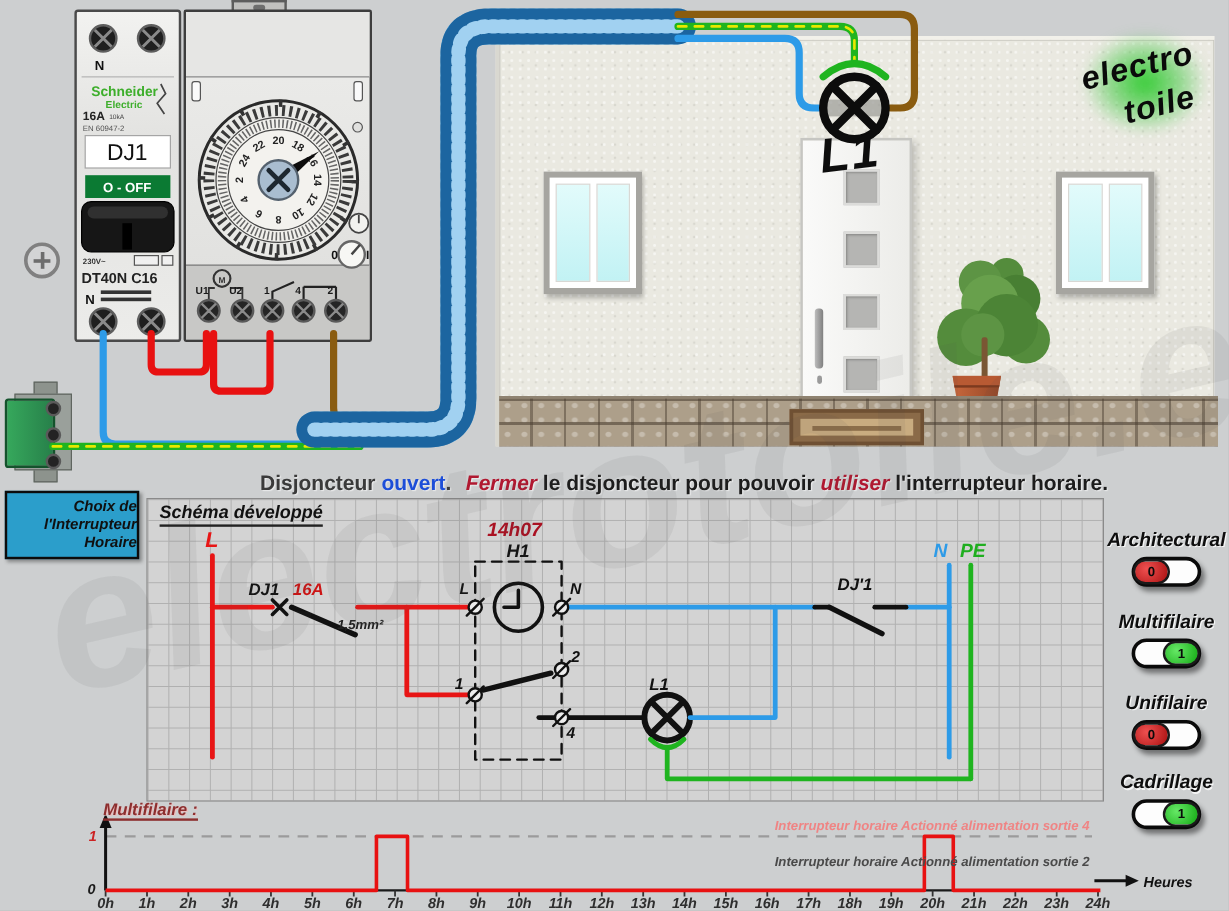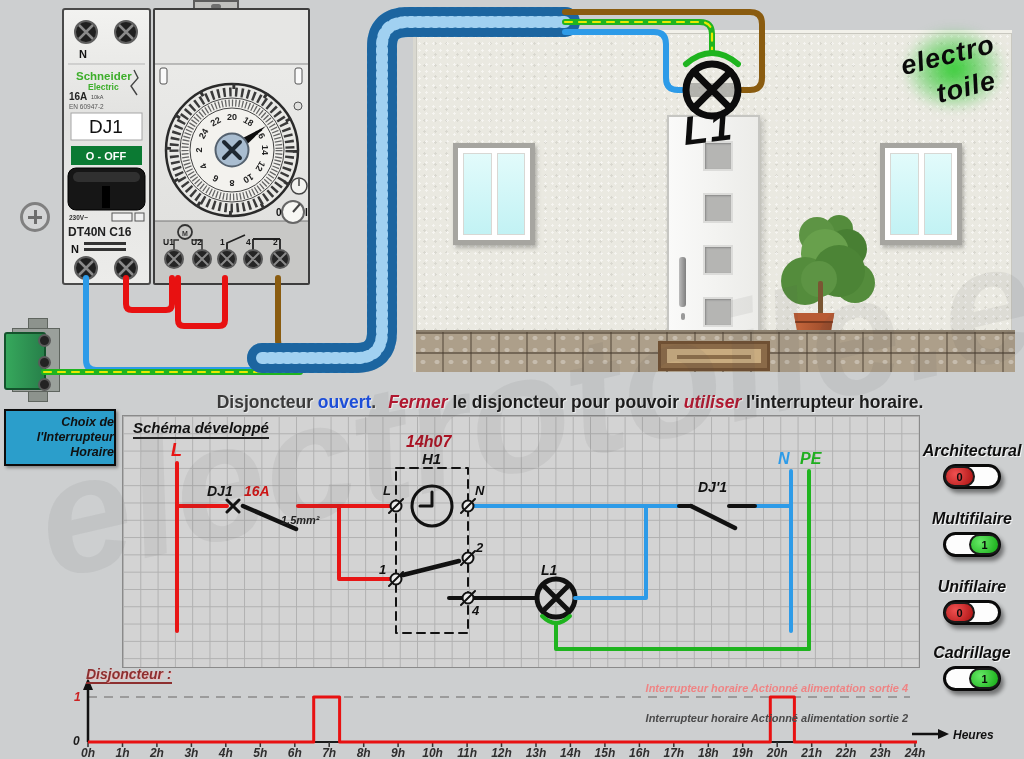--- a/index.html
+++ b/index.html
@@ -373,21 +373,21 @@
         <div class="knob">0</div>
       </div>
   </div>
   <div class="toggle-group" style="top:644px;">
     <div class="toggle-label">Cadrillage</div>
     <div class="toggle on">
         <div class="knob">1</div>
       </div>
   </div>
 
-  <div class="chrono-title">Disjoncteur :</div>
+  <div class="chrono-title">Multifilaire :</div>
   <svg id="chrono" width="964" height="95" viewBox="0 0 964 95" style="position:absolute;left:60px;top:664px;">
     <path id="chrono-dash" d="M28,33 H850" stroke="#9b9b9b" stroke-width="2" stroke-dasharray="9 7" fill="none"></path>
     <path d="M28,78 V24" stroke="#111" stroke-width="2.5" fill="none"></path>
     <polygon points="28,14 23,26 33,26" fill="#111"></polygon>
     <path id="chrono-under" stroke="#1a1a1a" stroke-width="2" fill="none" d="M253.7,78H279.6M710.3,78H734.4"></path>
     <path id="chrono-ticks" stroke="#333" stroke-width="1.5" fill="none" d="M28.0,78V83M62.5,78V83M96.9,78V83M131.4,78V83M165.8,78V83M200.3,78V83M234.8,78V83M269.2,78V83M303.7,78V83M338.1,78V83M372.6,78V83M407.1,78V83M441.5,78V83M476.0,78V83M510.4,78V83M544.9,78V83M579.4,78V83M613.8,78V83M648.3,78V83M682.7,78V83M717.2,78V83M751.7,78V83M786.1,78V83M820.6,78V83M855.0,78V83"></path>
     <path id="chrono-signal" stroke="#e81111" stroke-width="3" fill="none" stroke-linejoin="round" d="M28,78H253.7V33H279.6V78H710.3V33H734.4V78H857"></path>
     <path d="M852,70 H880" stroke="#111" stroke-width="2.5" fill="none"></path>
     <polygon points="889,70 878,65 878,75" fill="#111"></polygon>
     <text x="14" y="37" font-size="12" font-weight="bold" font-style="italic" fill="#cc2222">1</text>

